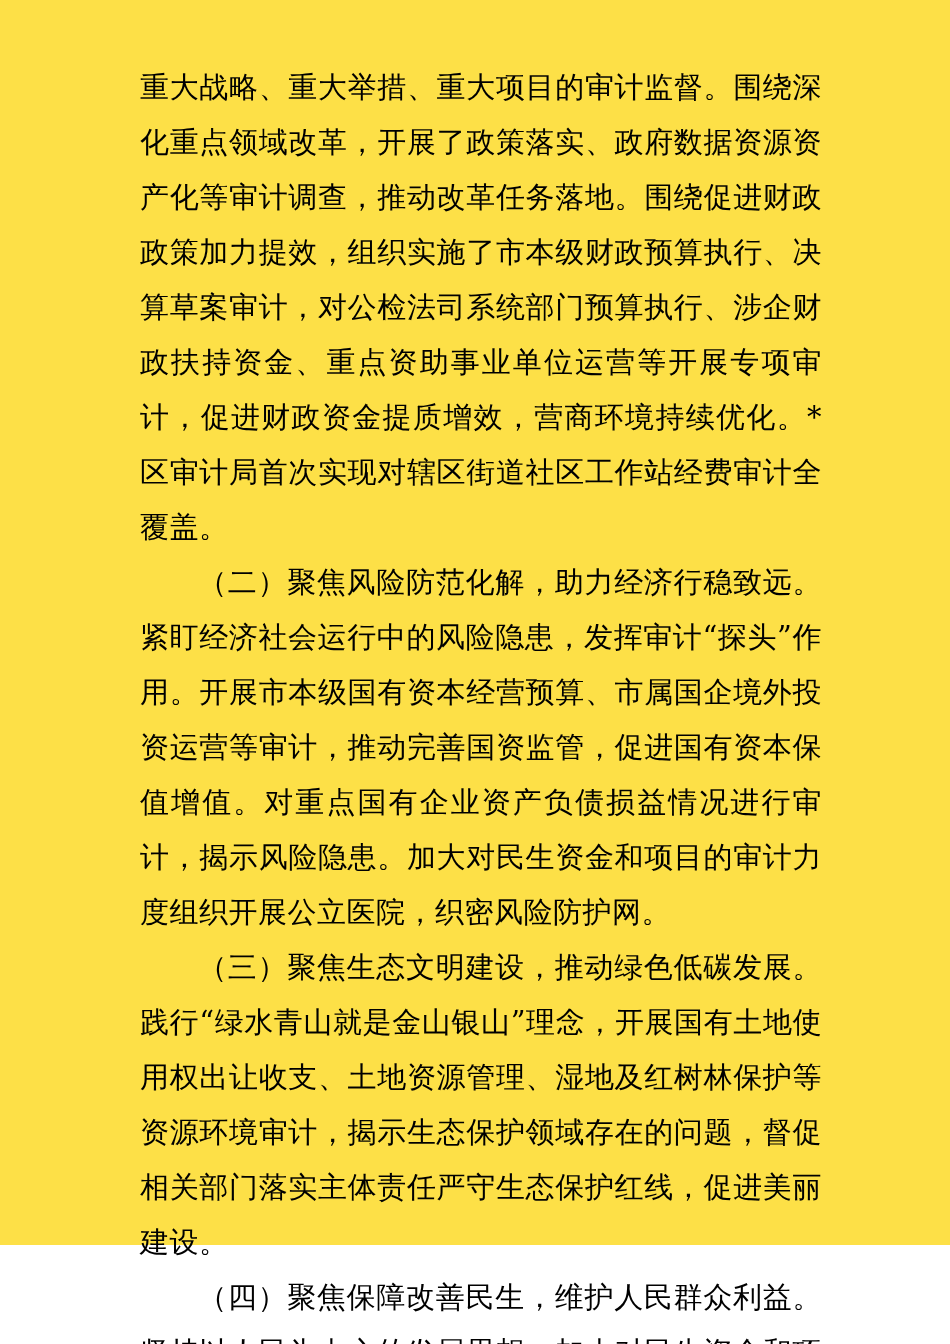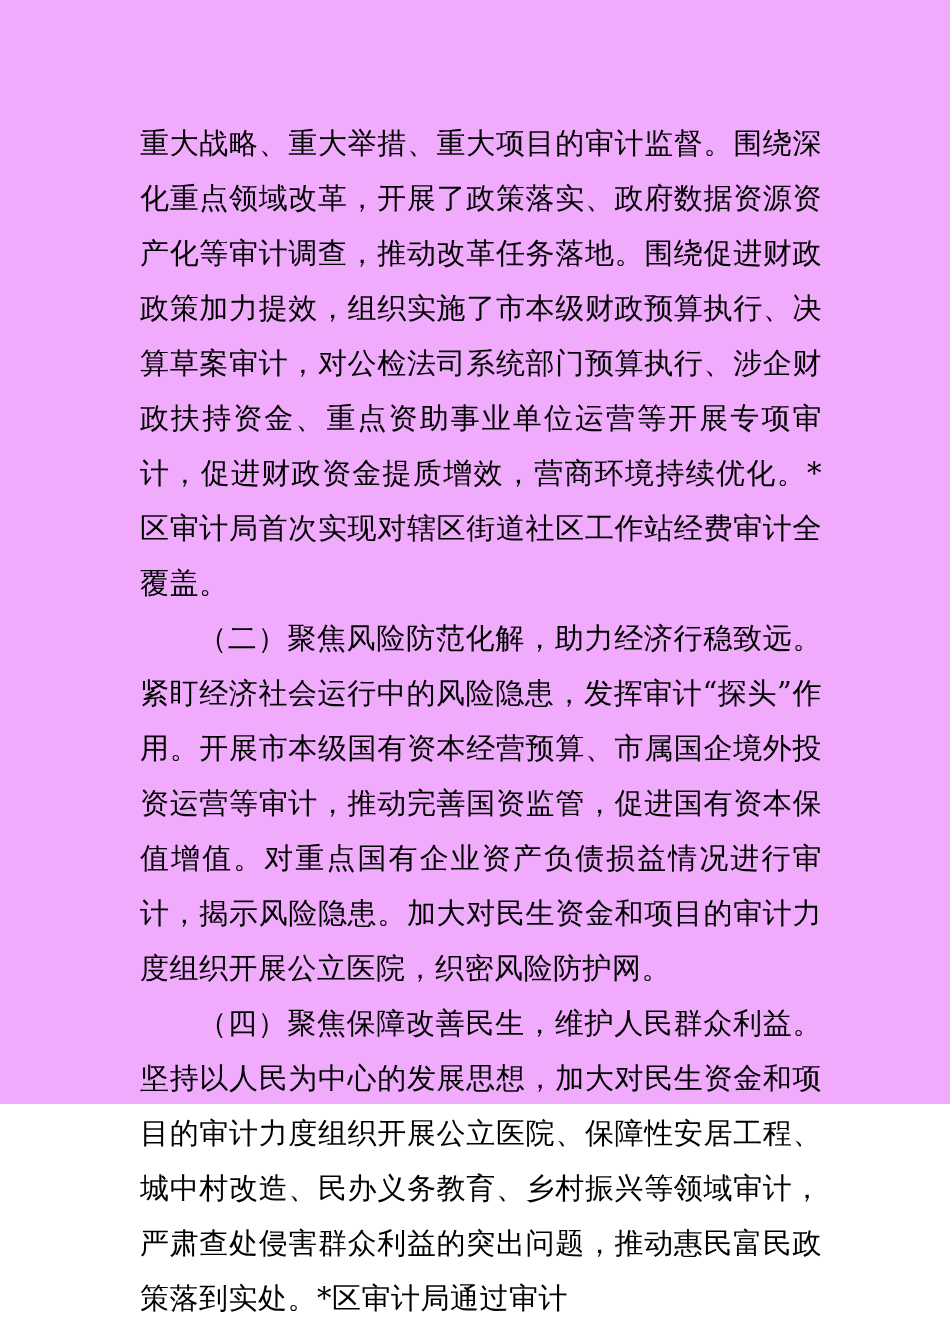--- a/index.html
+++ b/index.html
@@ -10,24 +10,24 @@
   body {
     width: 950px;
     height: 1344px;
     font-family: "DejaVu Serif", "Liberation Serif", serif;
     color: #000000;
     overflow: hidden;
   }
   .page {
     position: relative;
     width: 950px;
-    height: 1104px;
-    background: #f0abfc;
+    height: 1245px;
+    background: #fde047;
     box-sizing: border-box;
-    padding: 116px 128px 80px 140px;
+    padding: 60px 128px 80px 140px;
   }
   .doc-body {
     font-size: 29px;
     line-height: 55px;
     letter-spacing: 0.5px;
     text-align: justify;
     text-justify: inter-ideograph;
   }
   .para {
     margin: 0 0 0 0;
@@ -41,15 +41,16 @@
     margin-top: 0px;
   }
 </style>
 </head>
 <body>
 
 <div class="page">
   <div class="doc-body">
     <p class="para">重大战略、重大举措、重大项目的审计监督。围绕深化重点领域改革，开展了政策落实、政府数据资源资产化等审计调查，推动改革任务落地。围绕促进财政政策加力提效，组织实施了市本级财政预算执行、决算草案审计，对公检法司系统部门预算执行、涉企财政扶持资金、重点资助事业单位运营等开展专项审计，促进财政资金提质增效，营商环境持续优化。*区审计局首次实现对辖区街道社区工作站经费审计全覆盖。</p>
     <p class="para indent">（二）聚焦风险防范化解，助力经济行稳致远。紧盯经济社会运行中的风险隐患，发挥审计“探头”作用。开展市本级国有资本经营预算、市属国企境外投资运营等审计，推动完善国资监管，促进国有资本保值增值。对重点国有企业资产负债损益情况进行审计，揭示风险隐患。加大对民生资金和项目的审计力度组织开展公立医院，织密风险防护网。</p>
+    <p class="para indent">（三）聚焦生态文明建设，推动绿色低碳发展。践行“绿水青山就是金山银山”理念，开展国有土地使用权出让收支、土地资源管理、湿地及红树林保护等资源环境审计，揭示生态保护领域存在的问题，督促相关部门落实主体责任严守生态保护红线，促进美丽建设。</p>
     <p class="para indent">（四）聚焦保障改善民生，维护人民群众利益。坚持以人民为中心的发展思想，加大对民生资金和项目的审计力度组织开展公立医院、保障性安居工程、城中村改造、民办义务教育、乡村振兴等领域审计，严肃查处侵害群众利益的突出问题，推动惠民富民政策落到实处。*区审计局通过审计</p>
   </div>
 </div>
 
 </body></html>

